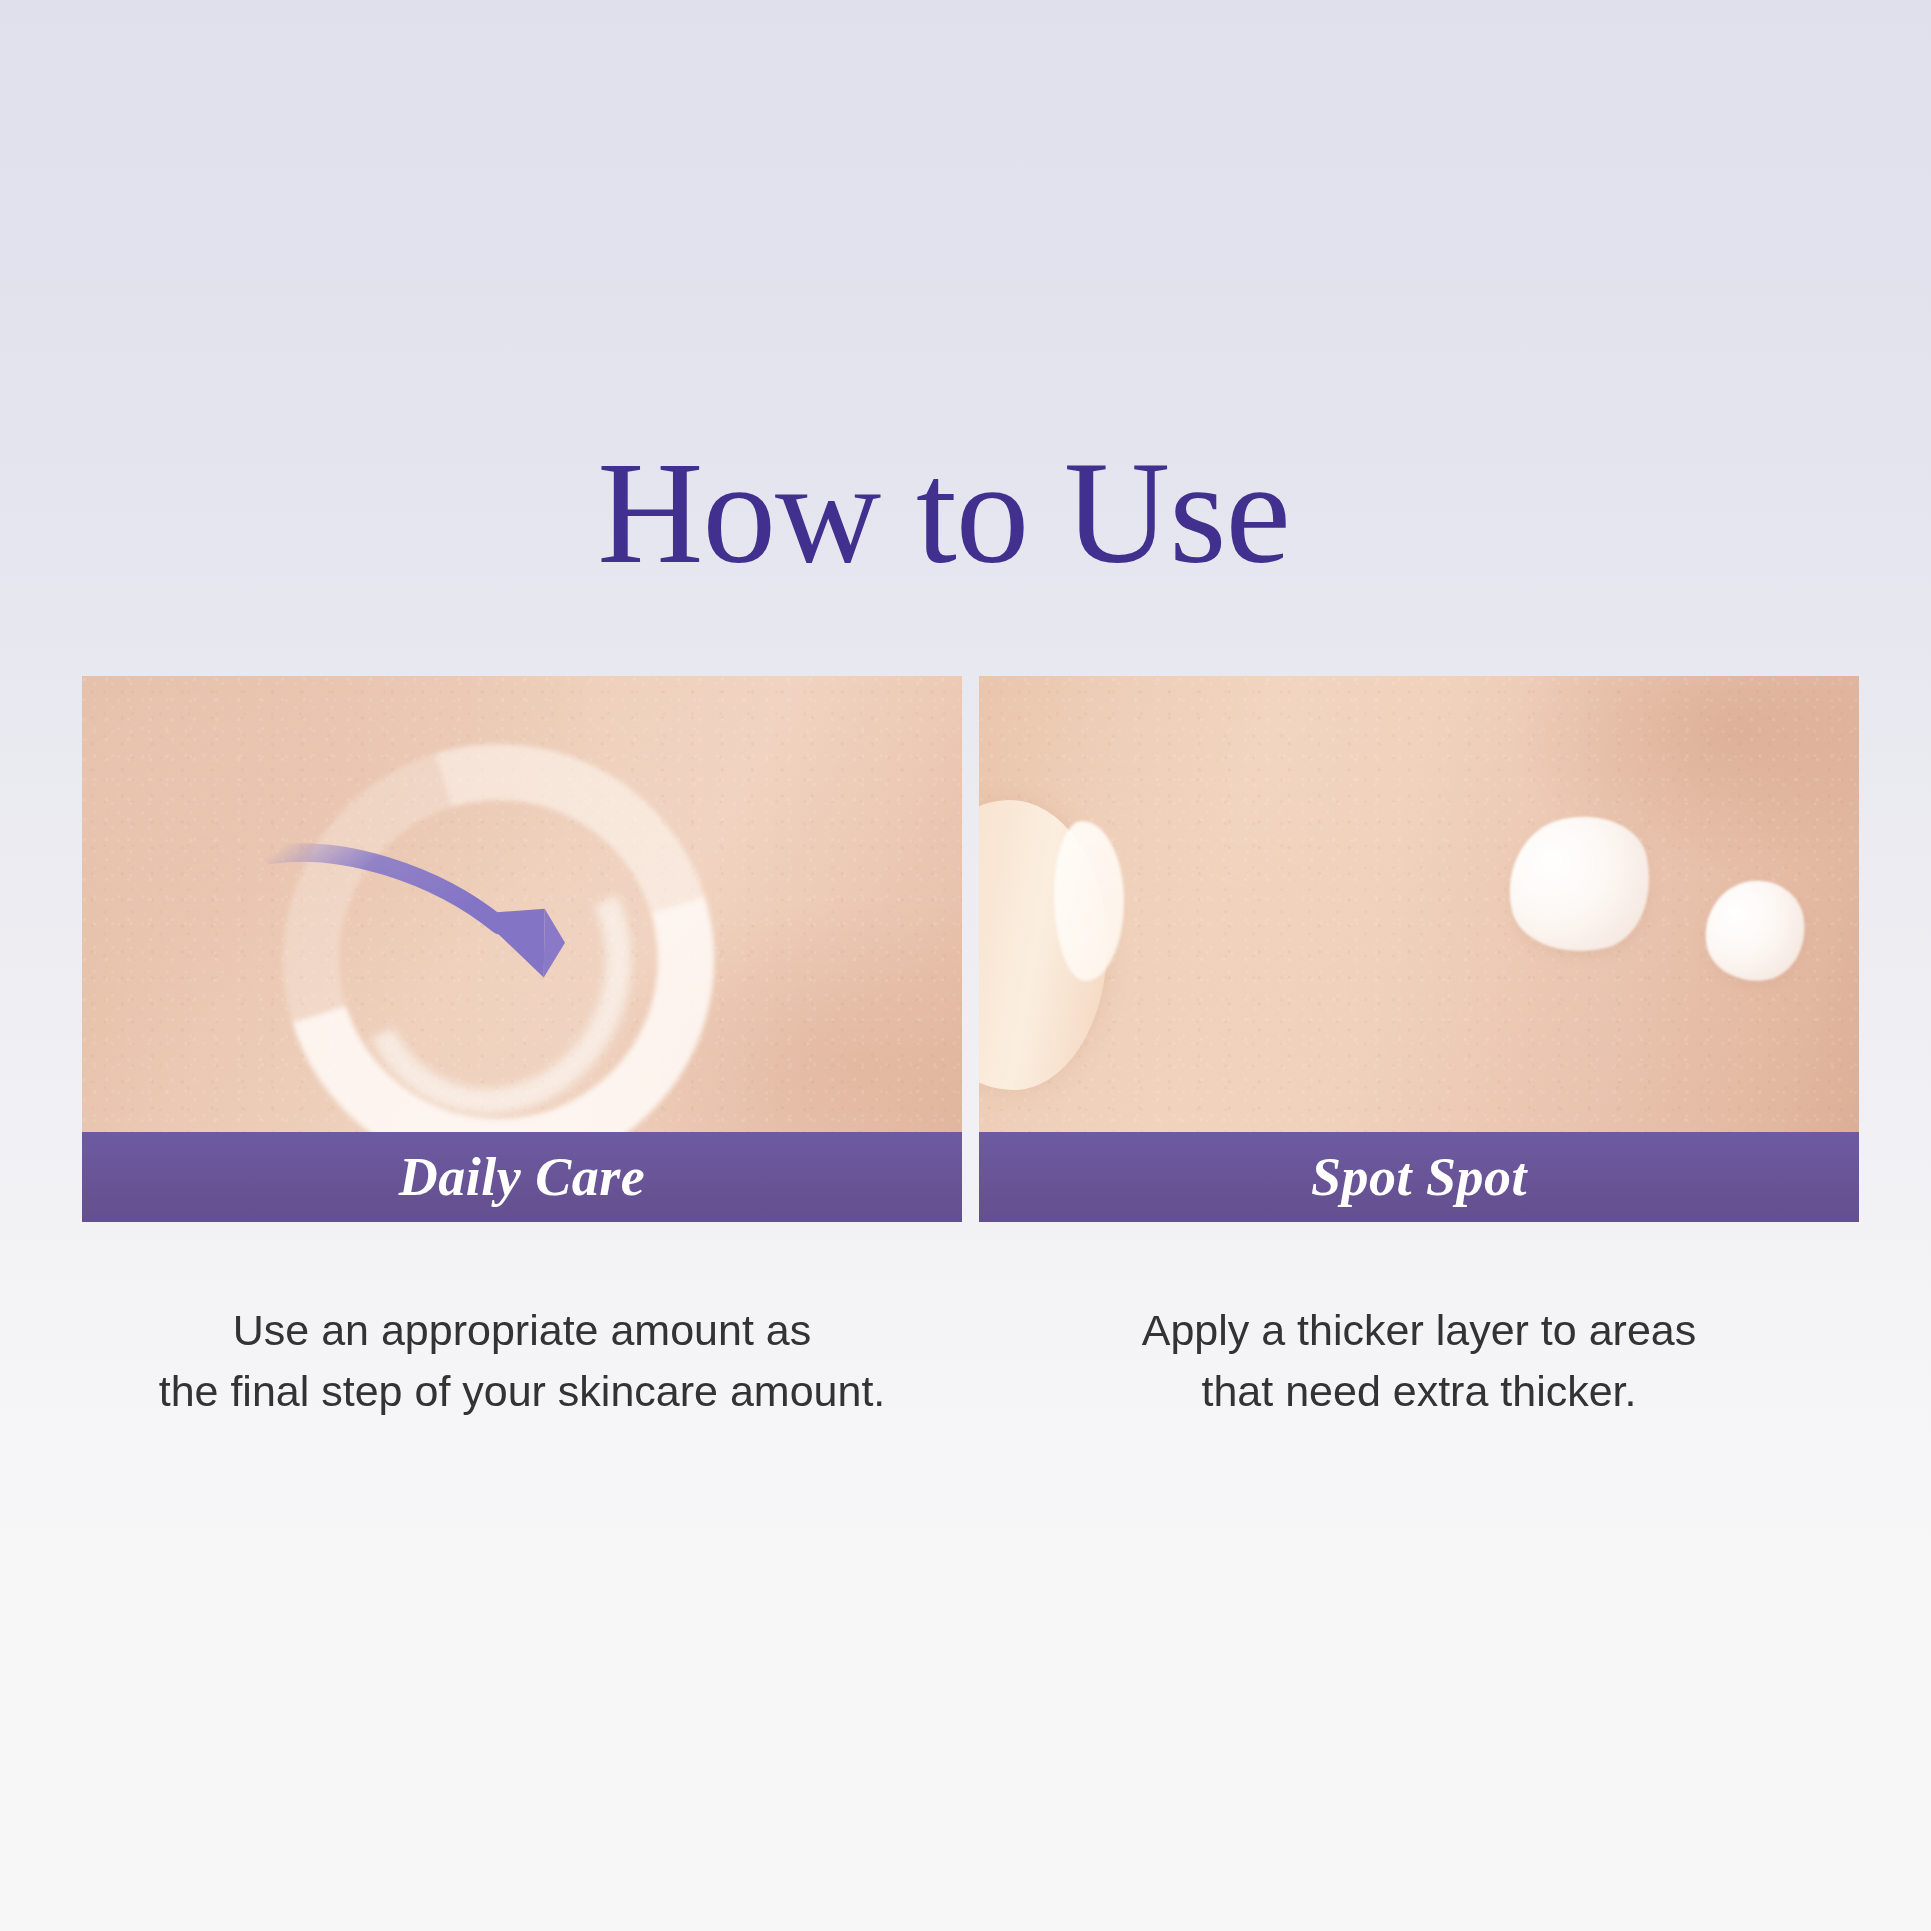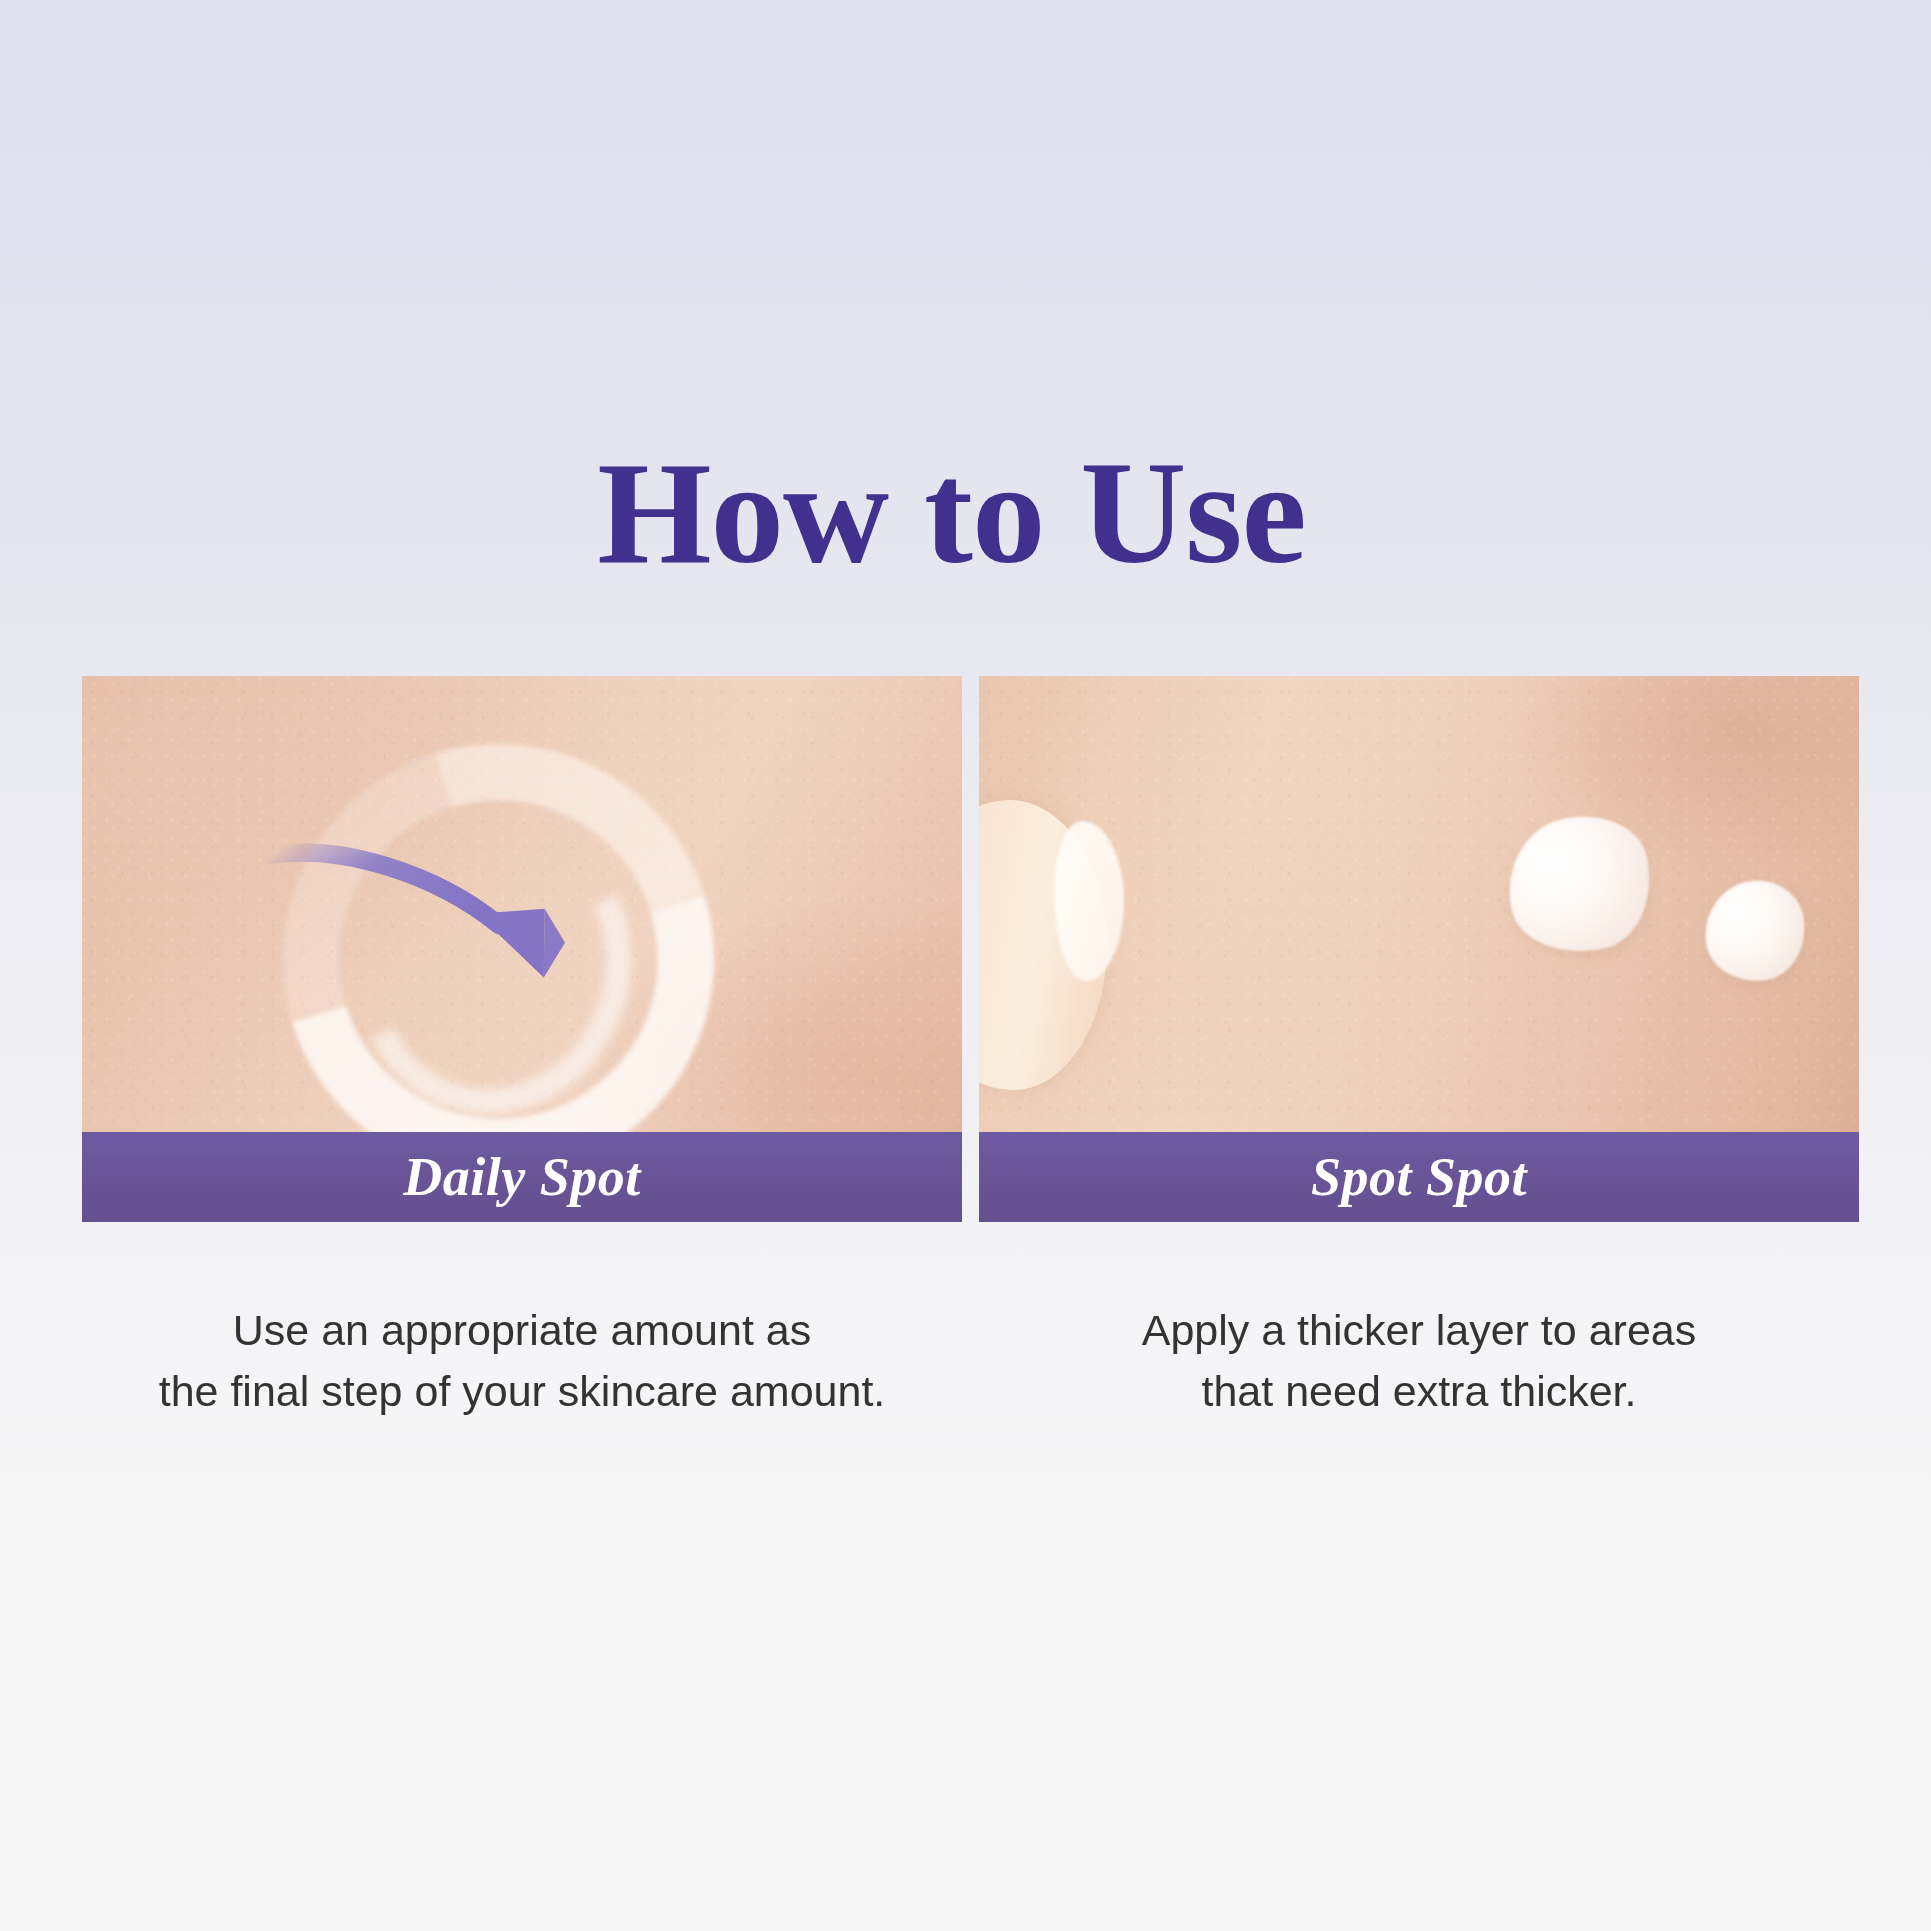--- a/index.html
+++ b/index.html
@@ -18,24 +18,24 @@
       #eaeaf1 40%,
       #efeef3 52%,
       #f2f1f4 62%,
       #f5f4f6 72%,
       #f7f7f8 82%,
       #f7f7f8 100%);
   }
 
   
   .title{
-    position:absolute;left:8px;top:439px;width:1887px;
+    position:absolute;left:0;top:439px;width:1887px;
     text-align:center;
     font-family:"Liberation Serif", serif;
-    font-weight:700;
+    font-weight:400;
     font-size:147px;
     line-height:1.0;
     letter-spacing:-1px;
     color:#42308f;
     white-space:nowrap;
   }
 
   
   .panels{
     position:absolute;left:82px;top:676px;
@@ -214,21 +214,21 @@
               <stop offset="100%" stop-color="#8374c6" stop-opacity="1"></stop>
             </linearGradient>
           </defs>
           <path d="M 196,185 C 268,174 366,204 432,258" fill="none" stroke="url(#arrGrad)" stroke-width="19" stroke-linecap="round"></path>
           <path d="M 478,312 L 409,246 L 479,241 Z" fill="#8374c6"></path>
           <path d="M 478,312 L 479,241 L 500,276 Z" fill="#8374c6" opacity="0.95"></path>
         </svg>
       </div>
 
       <div class="label-bar">
-        <span>Daily Spot</span>
+        <span>Daily Care</span>
       </div>
     </div>
 
     <div class="panel">
       <div class="photo">
         <div class="skin skin-right"></div>
         <div class="texture"></div>
         <div class="finger"></div>
         <div class="finger-cream"></div>
         <div class="dollop dollop-a"></div>

